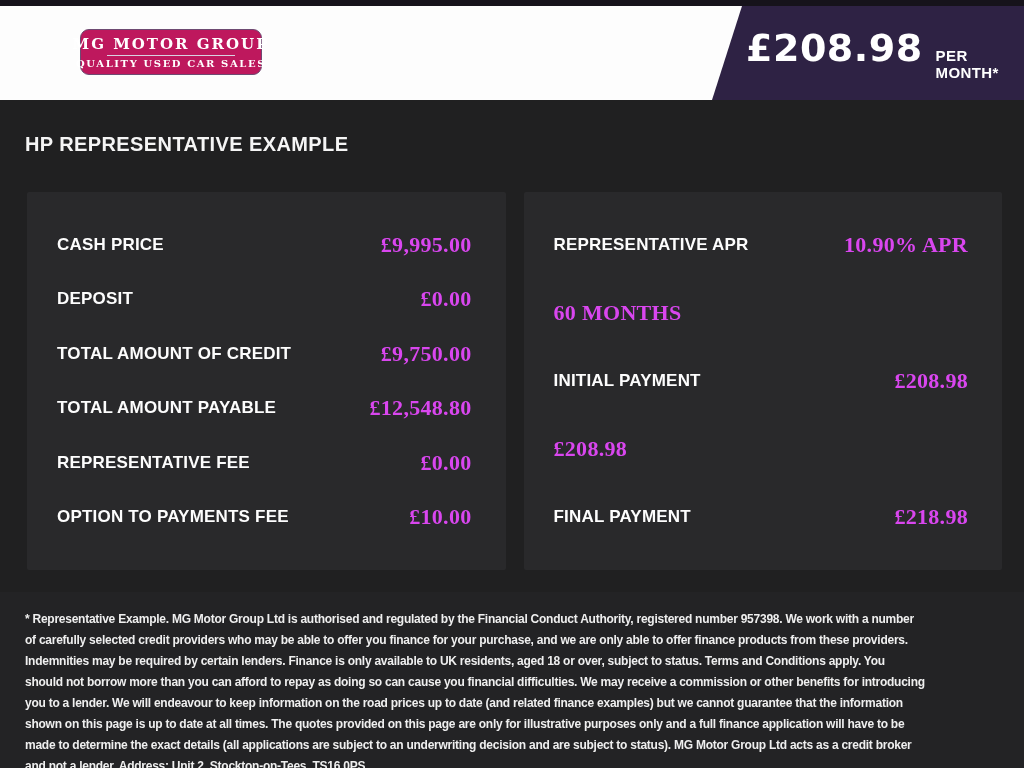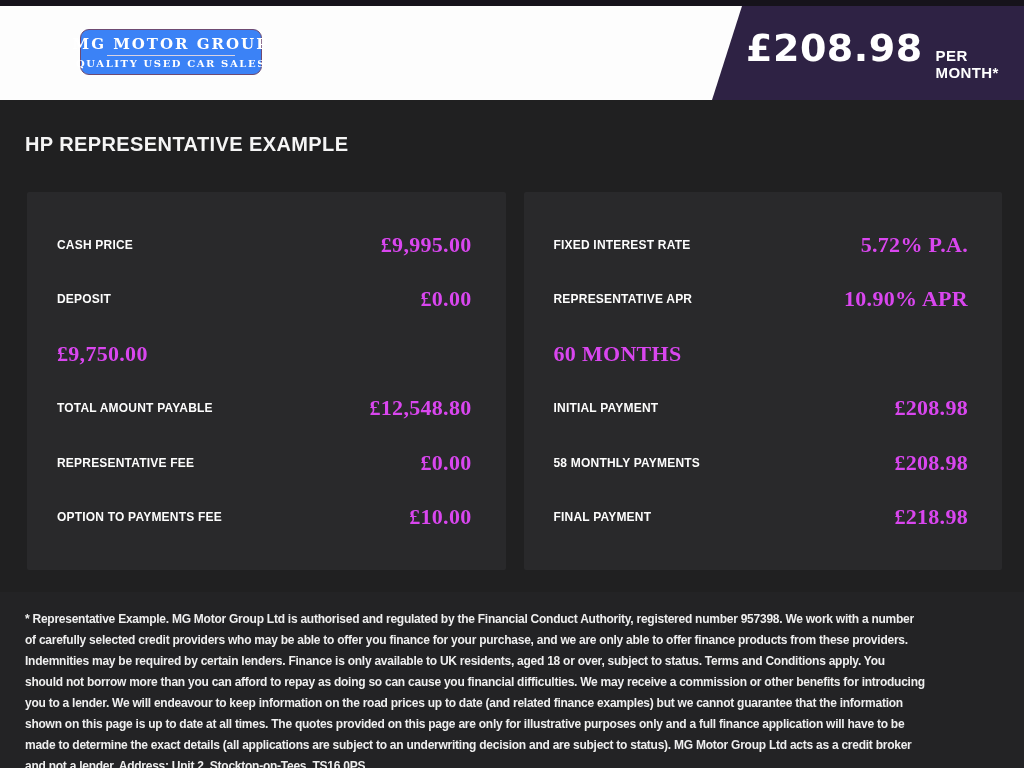--- a/index.html
+++ b/index.html
@@ -8,21 +8,21 @@
     background:#202021;
     font-family:"Liberation Sans",sans-serif;
     -webkit-font-smoothing:antialiased;
   }
   
   .top-strip{height:6px;background:#16131b;}
   
   .header{position:relative;height:94px;background:#fdfdfd;}
   .logo-box{
     position:absolute;left:80px;top:23px;width:182px;height:46px;
-    background:#3b82f6;border:1px solid #6e4a72;border-radius:9px;
+    background:#be185d;border:1px solid #6e4a72;border-radius:9px;
     display:flex;flex-direction:column;align-items:center;justify-content:center;
     box-sizing:border-box;
   }
   .logo-title{
     font-family:"DejaVu Serif","Liberation Serif",serif;
     font-weight:700;font-size:15px;letter-spacing:2px;color:#ffffff;white-space:nowrap;
   }
   .logo-rule{width:128px;height:1px;background:#d8d2e2;margin:2px 0 2px 0;}
   .logo-tagline{
     font-family:"DejaVu Serif","Liberation Serif",serif;
@@ -53,21 +53,21 @@
   }
   .panel{
     background:#29292b;border-radius:2px;height:378px;box-sizing:border-box;
     padding:26px 34px 26px 30px;flex:1;
     display:flex;flex-direction:column;justify-content:space-between;
   }
   .finance-row{
     display:flex;justify-content:space-between;align-items:center;height:54px;
   }
   .finance-label{
-    font-size:12px;font-weight:700;color:#fdfdfd;letter-spacing:0.2px;white-space:nowrap;
+    font-size:17px;font-weight:700;color:#fdfdfd;letter-spacing:0.2px;white-space:nowrap;
   }
   .finance-value{
     font-family:"Liberation Serif","DejaVu Serif",serif;
     font-size:22px;font-weight:700;color:#d946ef;letter-spacing:0.3px;white-space:nowrap;
   }
   
   .footer{
     margin-top:22px;background:#232325;min-height:176px;box-sizing:border-box;
     padding:17px 0 0 0;
   }
@@ -102,54 +102,50 @@
   <div class="panel">
     <div class="finance-row">
       <span class="finance-label">CASH PRICE</span>
       <span class="finance-value">£9,995.00</span>
     </div>
     <div class="finance-row">
       <span class="finance-label">DEPOSIT</span>
       <span class="finance-value">£0.00</span>
     </div>
     <div class="finance-row">
+      <span class="finance-label">TOTAL AMOUNT OF CREDIT</span>
       <span class="finance-value">£9,750.00</span>
     </div>
     <div class="finance-row">
       <span class="finance-label">TOTAL AMOUNT PAYABLE</span>
       <span class="finance-value">£12,548.80</span>
     </div>
     <div class="finance-row">
       <span class="finance-label">REPRESENTATIVE FEE</span>
       <span class="finance-value">£0.00</span>
     </div>
     <div class="finance-row">
       <span class="finance-label">OPTION TO PAYMENTS FEE</span>
       <span class="finance-value">£10.00</span>
     </div>
   </div>
 
   <div class="panel">
     <div class="finance-row">
-      <span class="finance-label">FIXED INTEREST RATE</span>
-      <span class="finance-value">5.72% P.A.</span>
-    </div>
-    <div class="finance-row">
       <span class="finance-label">REPRESENTATIVE APR</span>
       <span class="finance-value">10.90% APR</span>
     </div>
     <div class="finance-row">
       <span class="finance-value">60 MONTHS</span>
     </div>
     <div class="finance-row">
       <span class="finance-label">INITIAL PAYMENT</span>
       <span class="finance-value">£208.98</span>
     </div>
     <div class="finance-row">
-      <span class="finance-label">58 MONTHLY PAYMENTS</span>
       <span class="finance-value">£208.98</span>
     </div>
     <div class="finance-row">
       <span class="finance-label">FINAL PAYMENT</span>
       <span class="finance-value">£218.98</span>
     </div>
   </div>
 </div>
 
 <div class="footer">

